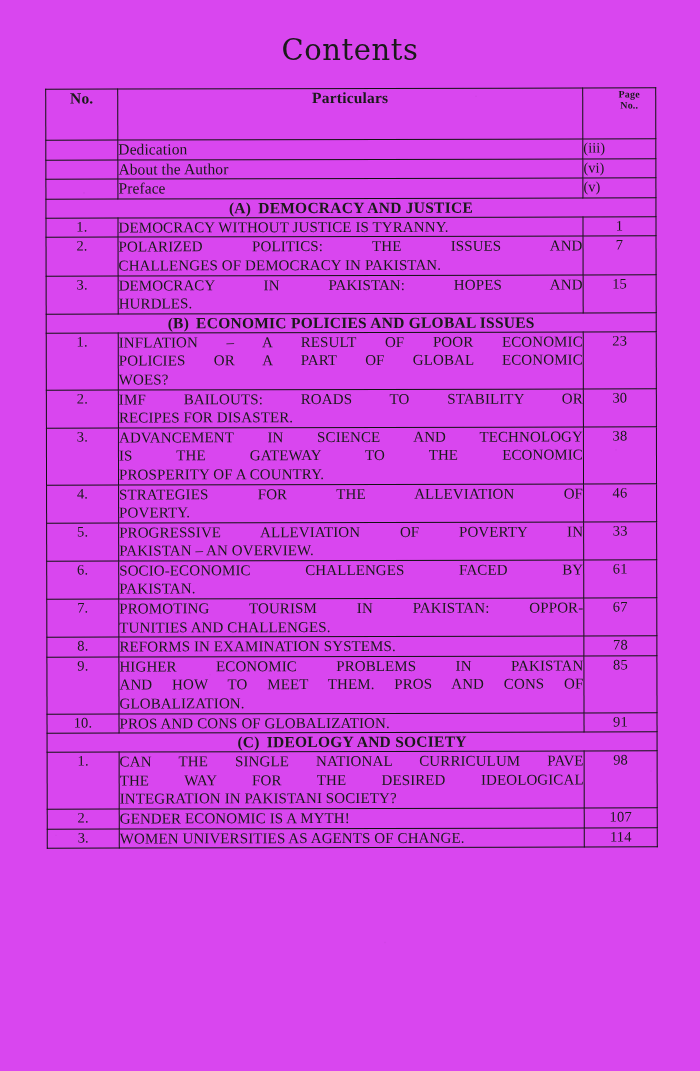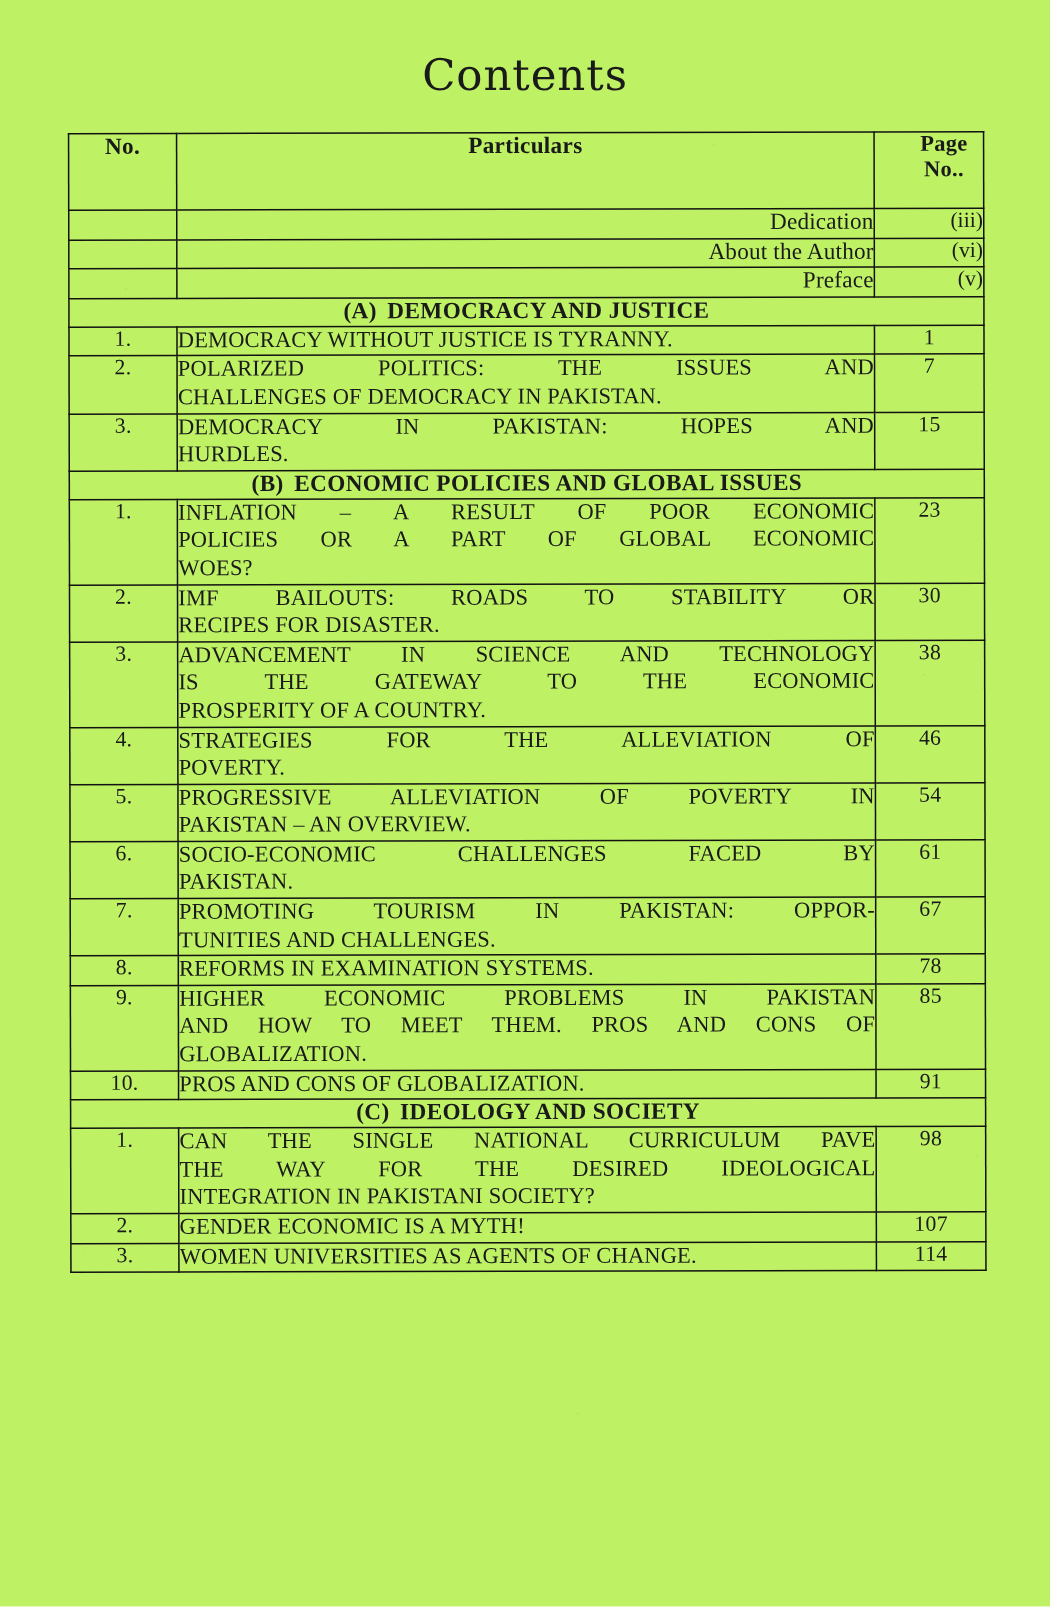--- a/index.html
+++ b/index.html
@@ -12,21 +12,21 @@
     height: 1071px;
     position: relative;
     font-family: "Liberation Serif", "DejaVu Serif", serif;
     color: #1a1a1a;
     overflow: hidden;
   }
 
   .page {
     position: absolute;
     inset: 0;
-    background: #bef264;
+    background: #d946ef;
   }
 
   
   .paper-noise {
     position: absolute;
     inset: 0;
     pointer-events: none;
     background:
       radial-gradient(circle at 12% 18%, rgba(0,0,0,0.035) 0 0.7px, transparent 1.4px),
       radial-gradient(circle at 68% 9%, rgba(0,0,0,0.03) 0 0.6px, transparent 1.3px),
@@ -76,32 +76,31 @@
 
   
   .hd {
     font-weight: bold;
     font-size: 15.5px;
     height: 50px;
     vertical-align: middle;
     letter-spacing: 0.2px;
     border-radius: 23px;
   }
-  .hd.small { font-size: 15px; line-height: 1.12; padding-left: 20px; }
+  .hd.small { font-size: 10px; line-height: 1.12; padding-left: 20px; }
 
   
   .fm-part {
     font-size: 15.5px;
     padding: 2px 0 3px 8px;
     letter-spacing: 0.1px;
     line-height: 1.2;
-    text-align: right;
   }
   .fm-page {
-    text-align: right;
+    text-align: left;
     font-size: 14.5px;
     padding: 3px 0 3px 0;
   }
 
   
   .section-banner {
     text-align: center;
     font-weight: bold;
     font-size: 15.5px;
     letter-spacing: 0.25px;
@@ -246,21 +245,21 @@
               <span class="ln last">POVERTY.</span>
             </td>
             <td class="e-page">46</td>
           </tr>
           <tr>
             <td class="e-no">5.</td>
             <td class="e-title">
               <span class="ln">PROGRESSIVE ALLEVIATION OF POVERTY IN</span>
               <span class="ln last">PAKISTAN – AN OVERVIEW.</span>
             </td>
-            <td class="e-page">54</td>
+            <td class="e-page">33</td>
           </tr>
           <tr>
             <td class="e-no">6.</td>
             <td class="e-title">
               <span class="ln">SOCIO-ECONOMIC CHALLENGES FACED BY</span>
               <span class="ln last">PAKISTAN.</span>
             </td>
             <td class="e-page">61</td>
           </tr>
           <tr>

